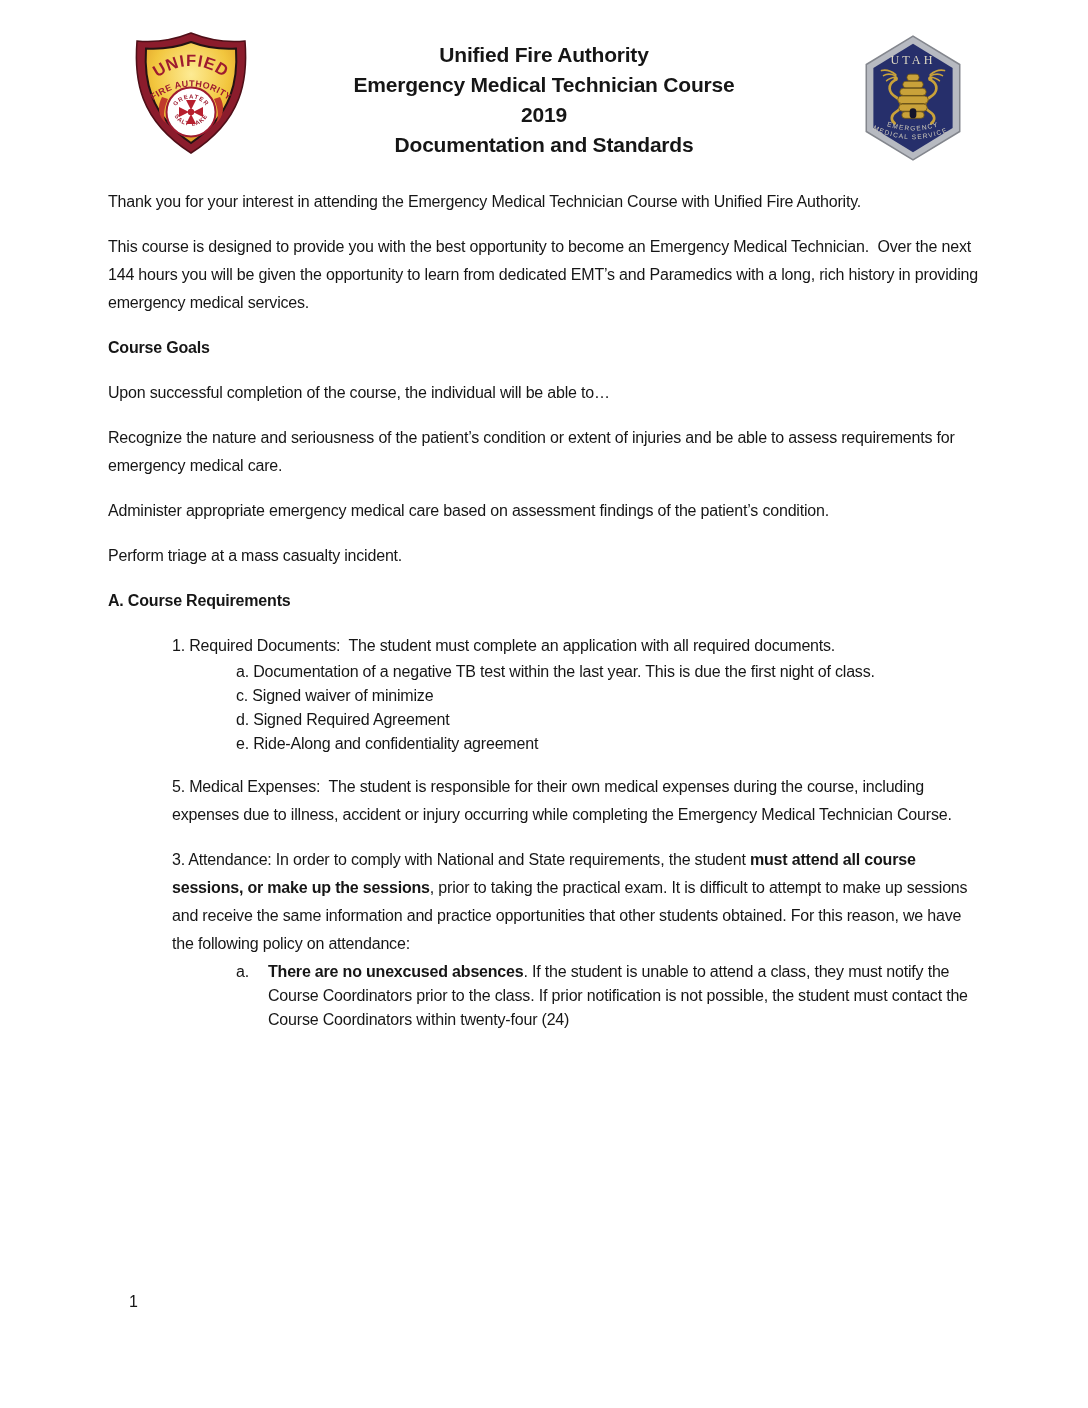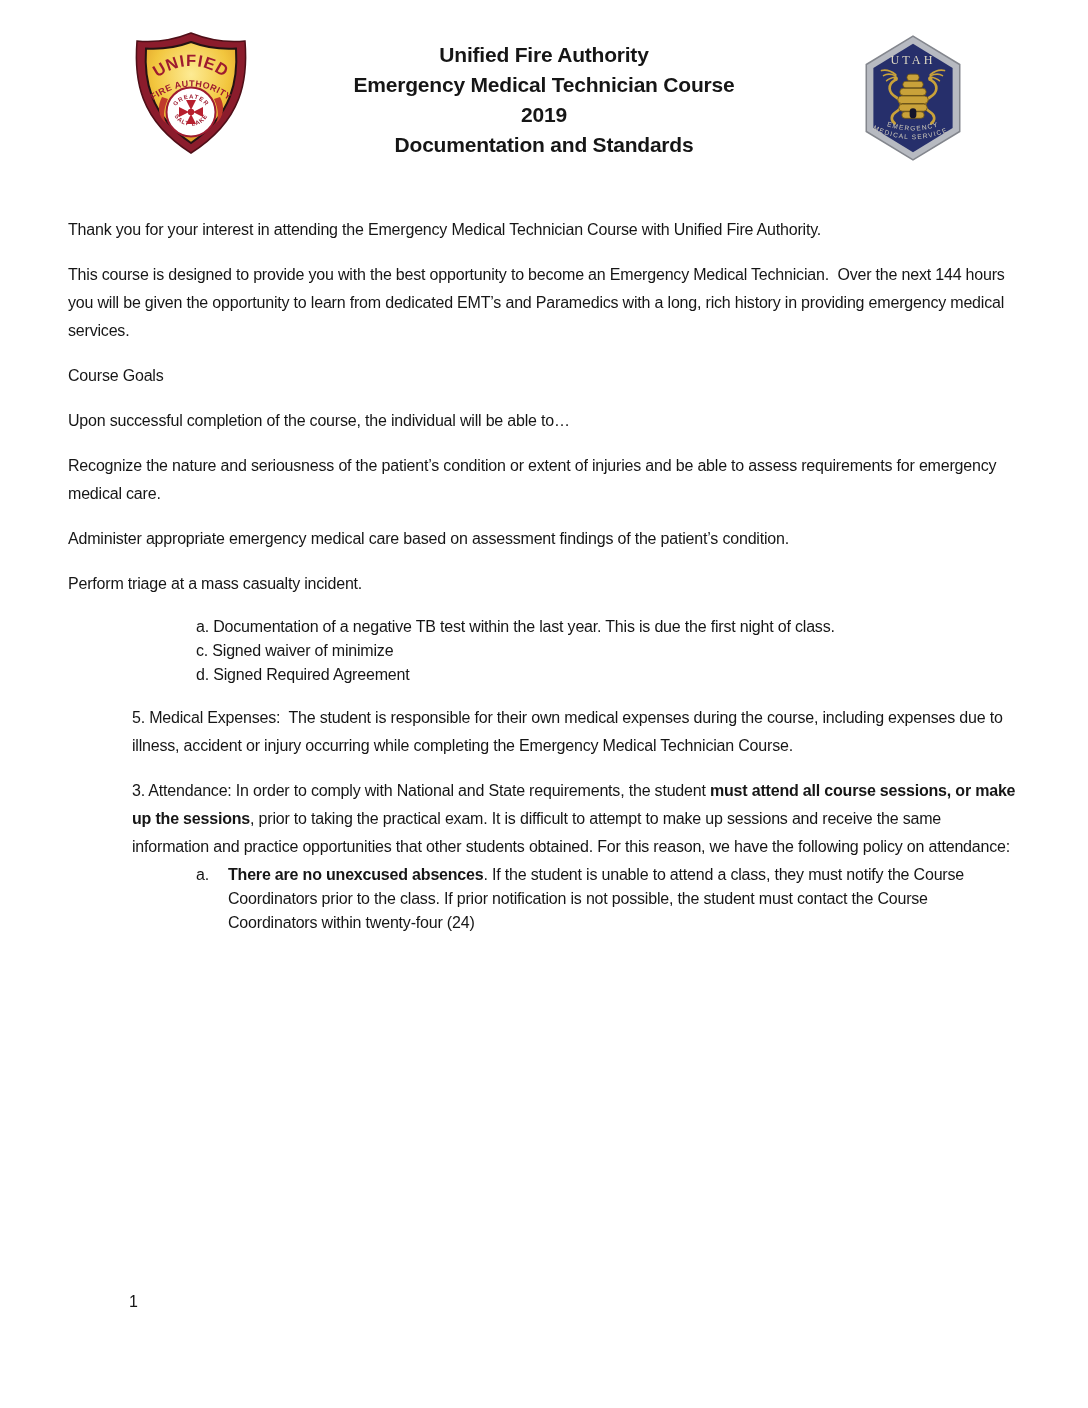--- a/index.html
+++ b/index.html
@@ -21,24 +21,24 @@
   .logo-right { position:absolute; left:862px; top:34px; width:102px; height:128px; }
   .title-block {
     padding-top:40px;
     text-align:center;
     font-weight:bold;
     font-size:21px;
     line-height:30px;
     letter-spacing:-0.01em;
   }
   
-  .content { padding:0 68px; margin-top:48px; }
+  .content { padding:0 108px; margin-top:20px; }
   .para  { margin:0 0 17px 0; white-space:pre-wrap; }
   .para.tight { margin-bottom:0; }
-  .heading { font-weight:normal; }
+  .heading { font-weight:bold; }
   .indent1 { padding-left:64px; }
   .sub-list { padding-left:128px; margin:0 0 17px 0; }
   .sub-line { line-height:24px; white-space:pre-wrap; }
   .att-item { position:relative; padding-left:160px; line-height:24px; white-space:pre-wrap; margin:2px 0 0 0; }
   .att-marker { position:absolute; left:128px; top:0; }
   .bold { font-weight:bold; }
   
   .page-number { position:absolute; left:129px; top:1288px; line-height:28px; }
   svg text { font-family:"Liberation Sans", sans-serif; }
   svg text.serif { font-family:"Liberation Serif", serif; }
@@ -148,25 +148,28 @@
 
     <p class="para">Thank you for your interest in attending the Emergency Medical Technician Course with Unified Fire Authority.</p>
     <p class="para">This course is designed to provide you with the best opportunity to become an Emergency Medical Technician.  Over the next 144 hours you will be given the opportunity to learn from dedicated EMT’s and Paramedics with a long, rich history in providing emergency medical services.</p>
 
     <p class="para heading">Course Goals</p>
     <p class="para">Upon successful completion of the course, the individual will be able to…</p>
     <p class="para">Recognize the nature and seriousness of the patient’s condition or extent of injuries and be able to assess requirements for emergency medical care.</p>
     <p class="para">Administer appropriate emergency medical care based on assessment findings of the patient’s condition.</p>
     <p class="para">Perform triage at a mass casualty incident.</p>
 
+    <p class="para heading">A. Course Requirements</p>
 
+    <p class="para tight indent1">1. Required Documents:  The student must complete an application with all required documents.</p>
     <div class="sub-list">
       <div class="sub-line">a. Documentation of a negative TB test within the last year. This is due the first night of class.</div>
       <div class="sub-line">c. Signed waiver of minimize</div>
       <div class="sub-line">d. Signed Required Agreement</div>
+      <div class="sub-line">e. Ride-Along and confidentiality agreement</div>
     </div>
 
     <p class="para indent1">5. Medical Expenses:  The student is responsible for their own medical expenses during the course, including expenses due to illness, accident or injury occurring while completing the Emergency Medical Technician Course.</p>
 
     <p class="para tight indent1"><span>3. Attendance: In order to comply with National and State requirements, the student </span><span class="bold">must attend all course sessions, or make up the sessions</span><span>, prior to taking the practical exam. It is difficult to attempt to make up sessions and receive the same information and practice opportunities that other students obtained. For this reason, we have the following policy on attendance:</span></p>
 
     <div class="att-item"><span class="att-marker">a.</span><span class="bold">There are no unexcused absences</span><span>. If the student is unable to attend a class, they must notify the Course Coordinators prior to the class. If prior notification is not possible, the student must contact the Course Coordinators within twenty-four (24)</span></div>
 
   </div>
 

